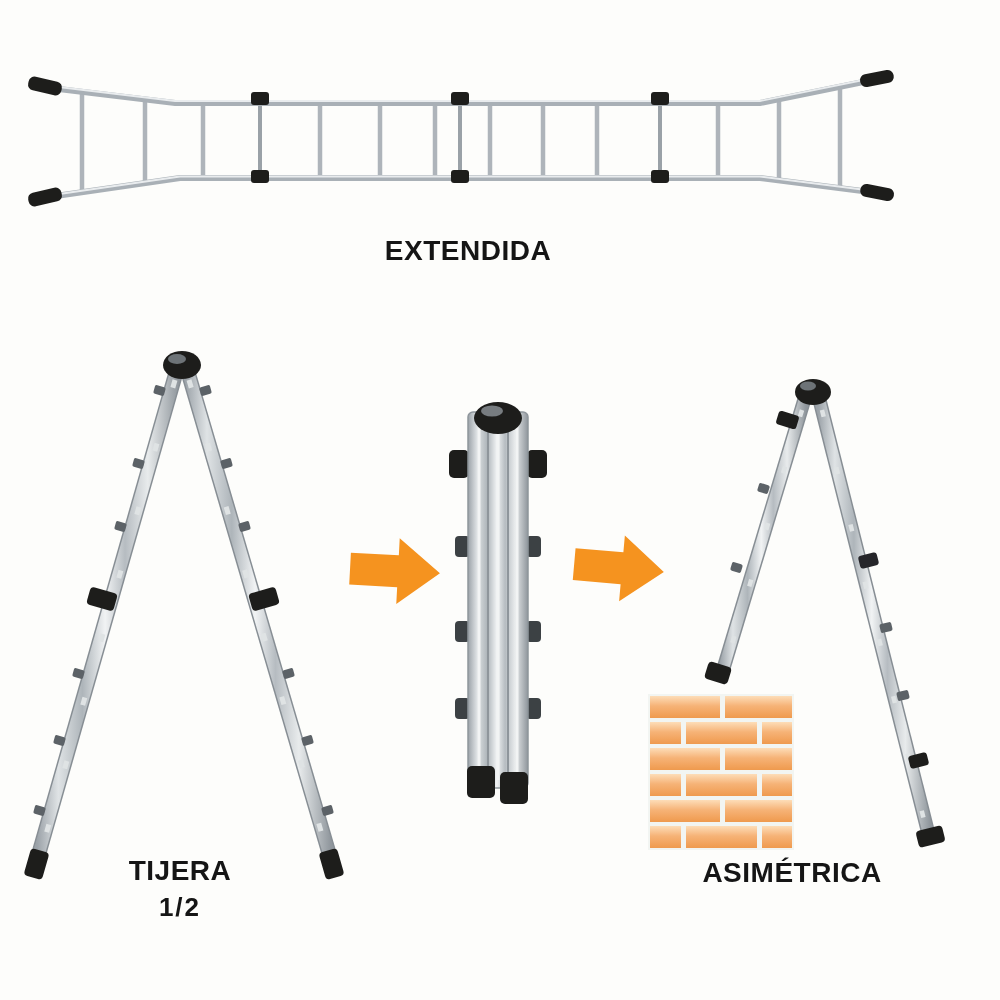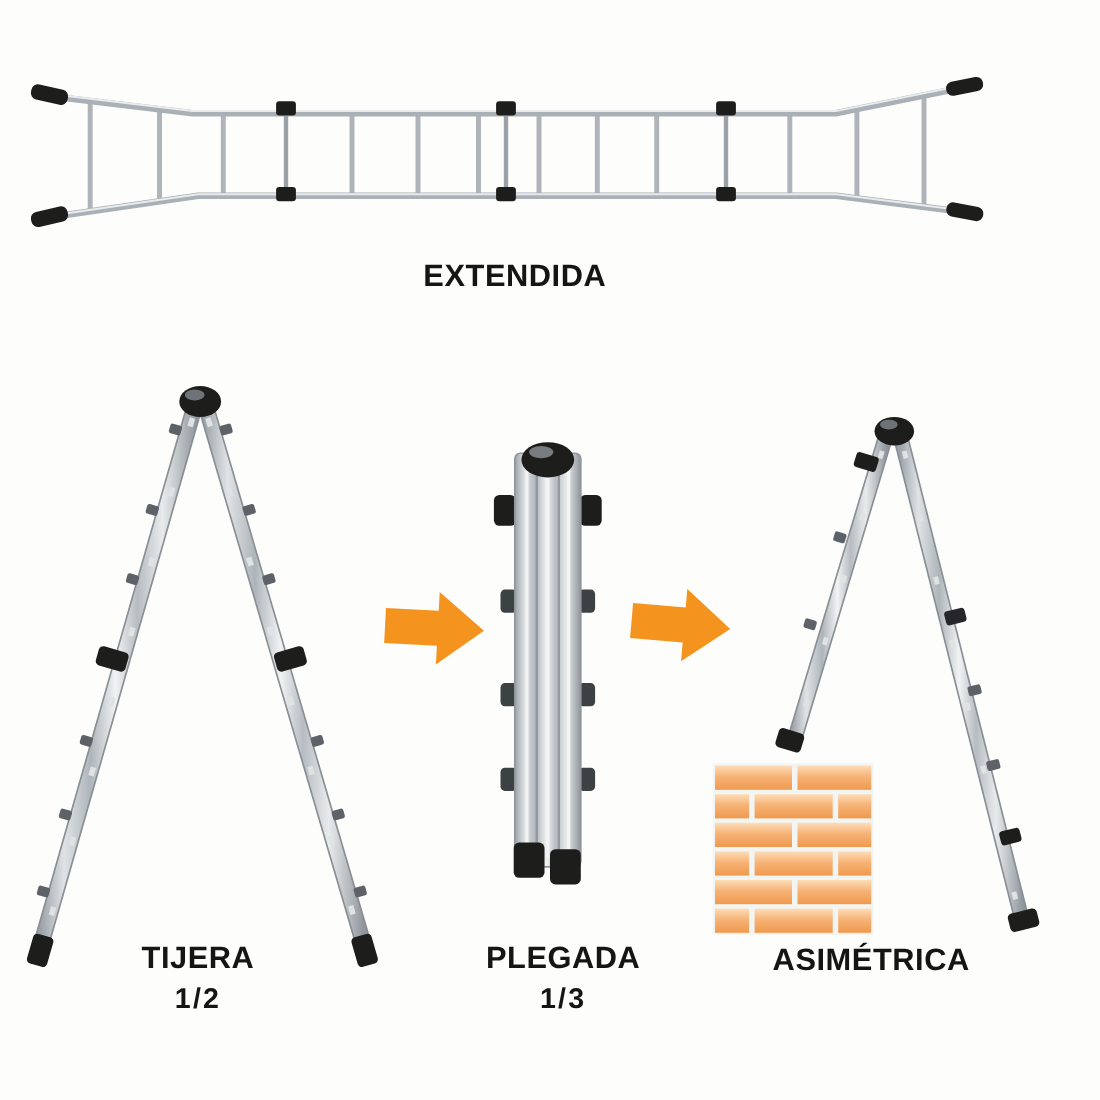--- a/index.html
+++ b/index.html
@@ -237,22 +237,18 @@
 
 <div class="label" style="left:468px;top:236px">
   <div class="name">EXTENDIDA</div>
 </div>
 
 <div class="label" style="left:180px;top:856px">
   <div class="name">TIJERA</div>
   <div class="ratio">1/2</div>
 </div>
 
-<div class="label" style="left:512px;top:856px">
-  <div class="name">PLEGADA</div>
-  <div class="ratio">1/3</div>
-</div>
 
 <div class="label" style="left:792px;top:858px">
   <div class="name">ASIMÉTRICA</div>
   <div class="ratio"></div>
 </div>
 
 </div>
 </body></html>

